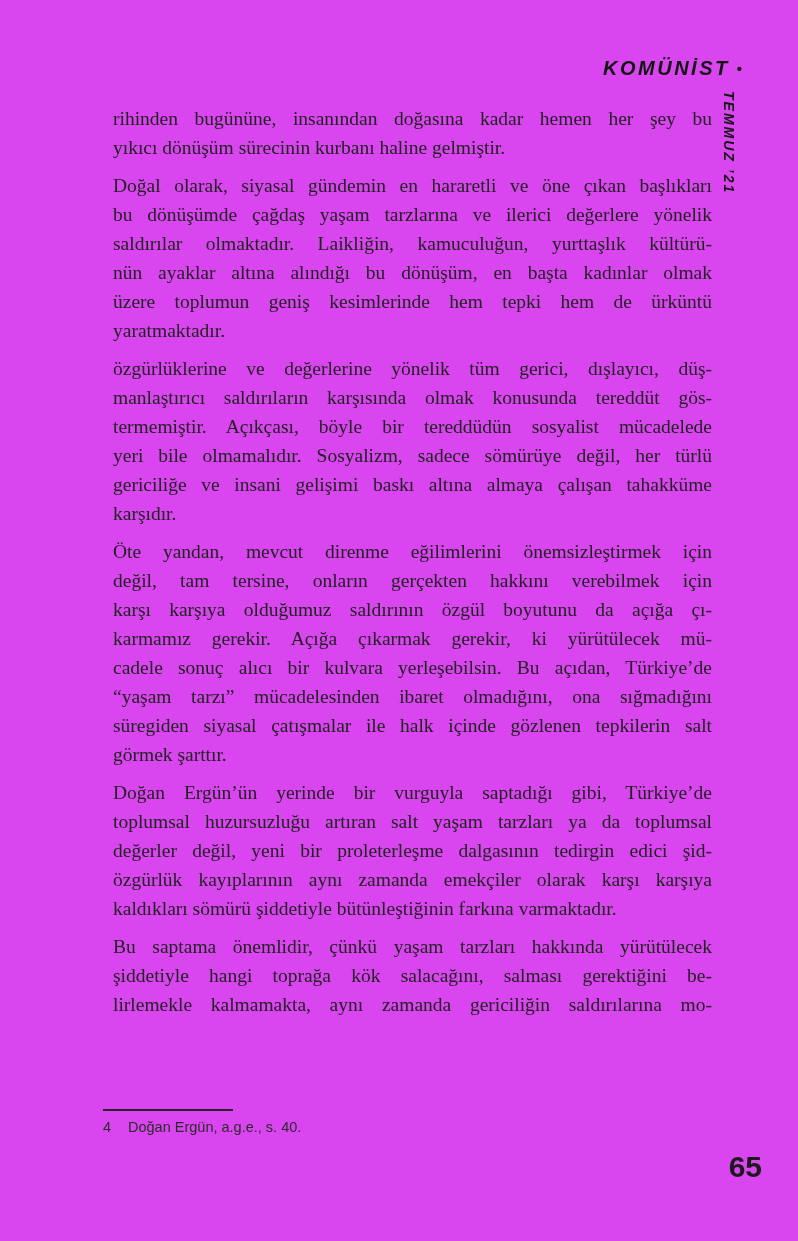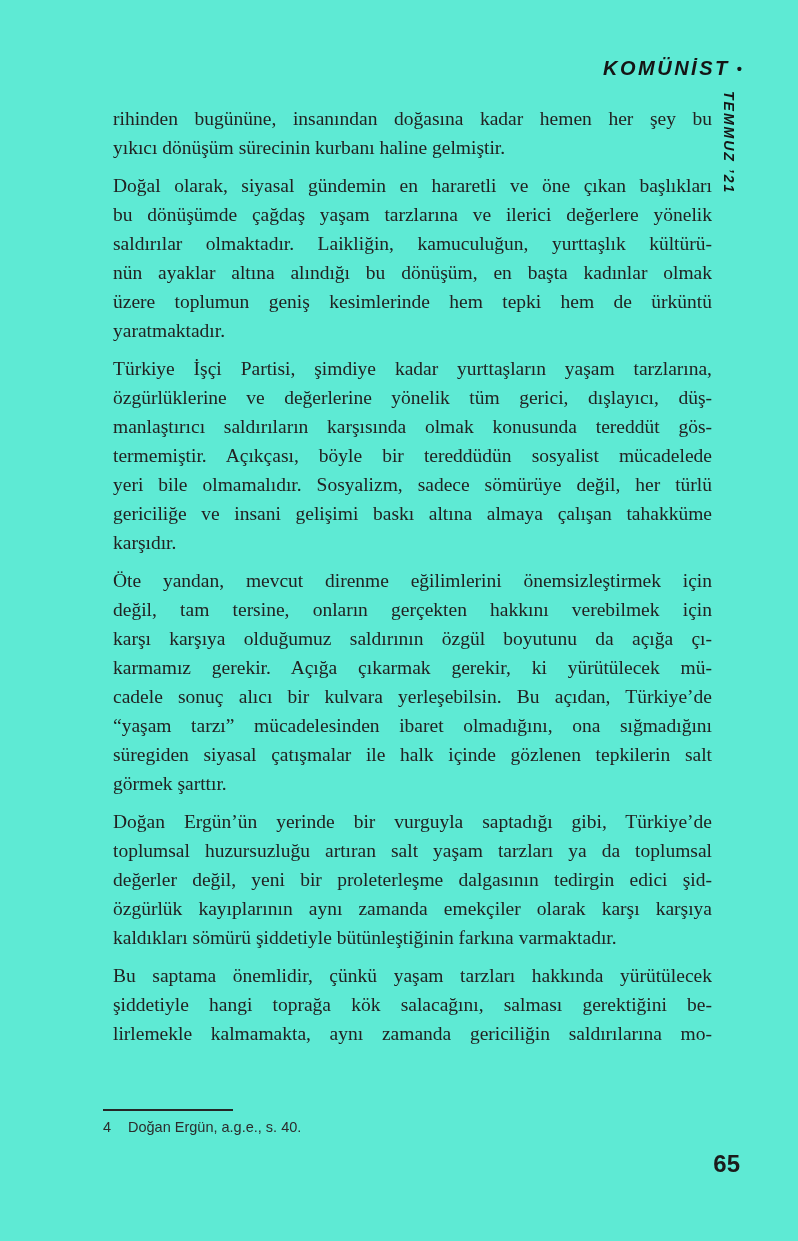--- a/index.html
+++ b/index.html
@@ -1,20 +1,20 @@
 <!DOCTYPE html>
 <html><head>
 <meta charset="utf-8">
 <style>
   html, body { margin: 0; padding: 0; background: #e8e8e8; }
   .page {
     position: relative;
     width: 798px;
     height: 1241px;
-    background: #5eead4;
+    background: #d946ef;
     overflow: hidden;
     font-family: "Liberation Serif", serif;
     color: #212121;
   }
 
   
   .mag-header {
     position: absolute;
     top: 57px;
     right: 56px;
@@ -91,24 +91,24 @@
     font-size: 14.5px;
     line-height: 18px;
     display: flex;
   }
   .fn-num { width: 25px; flex: none; }
 
   
   .page-number {
     position: absolute;
     top: 1150px;
-    right: 58px;
+    right: 36px;
     font-family: "Liberation Sans", sans-serif;
     font-weight: bold;
-    font-size: 24px;
+    font-size: 30px;
     color: #1b1b1b;
   }
 </style>
 </head>
 <body>
 
 <div class="page">
 
   <div class="mag-header">
     <span>KOMÜNİST</span><span class="mag-bullet">•</span>
@@ -126,21 +126,20 @@
     <div class="para">
       <div class="line just">Doğal olarak, siyasal gündemin en hararetli ve öne çıkan başlıkları</div>
       <div class="line just">bu dönüşümde çağdaş yaşam tarzlarına ve ilerici değerlere yönelik</div>
       <div class="line just">saldırılar olmaktadır. Laikliğin, kamuculuğun, yurttaşlık kültürü-</div>
       <div class="line just">nün ayaklar altına alındığı bu dönüşüm, en başta kadınlar olmak</div>
       <div class="line just">üzere toplumun geniş kesimlerinde hem tepki hem de ürküntü</div>
       <div class="line">yaratmaktadır.</div>
     </div>
 
     <div class="para">
-      <div class="line just">Türkiye İşçi Partisi, şimdiye kadar yurttaşların yaşam tarzlarına,</div>
       <div class="line just">özgürlüklerine ve değerlerine yönelik tüm gerici, dışlayıcı, düş-</div>
       <div class="line just">manlaştırıcı saldırıların karşısında olmak konusunda tereddüt gös-</div>
       <div class="line just">termemiştir. Açıkçası, böyle bir tereddüdün sosyalist mücadelede</div>
       <div class="line just">yeri bile olmamalıdır. Sosyalizm, sadece sömürüye değil, her türlü</div>
       <div class="line just">gericiliğe ve insani gelişimi baskı altına almaya çalışan tahakküme</div>
       <div class="line">karşıdır.</div>
     </div>
 
     <div class="para">
       <div class="line just">Öte yandan, mevcut direnme eğilimlerini önemsizleştirmek için</div>

